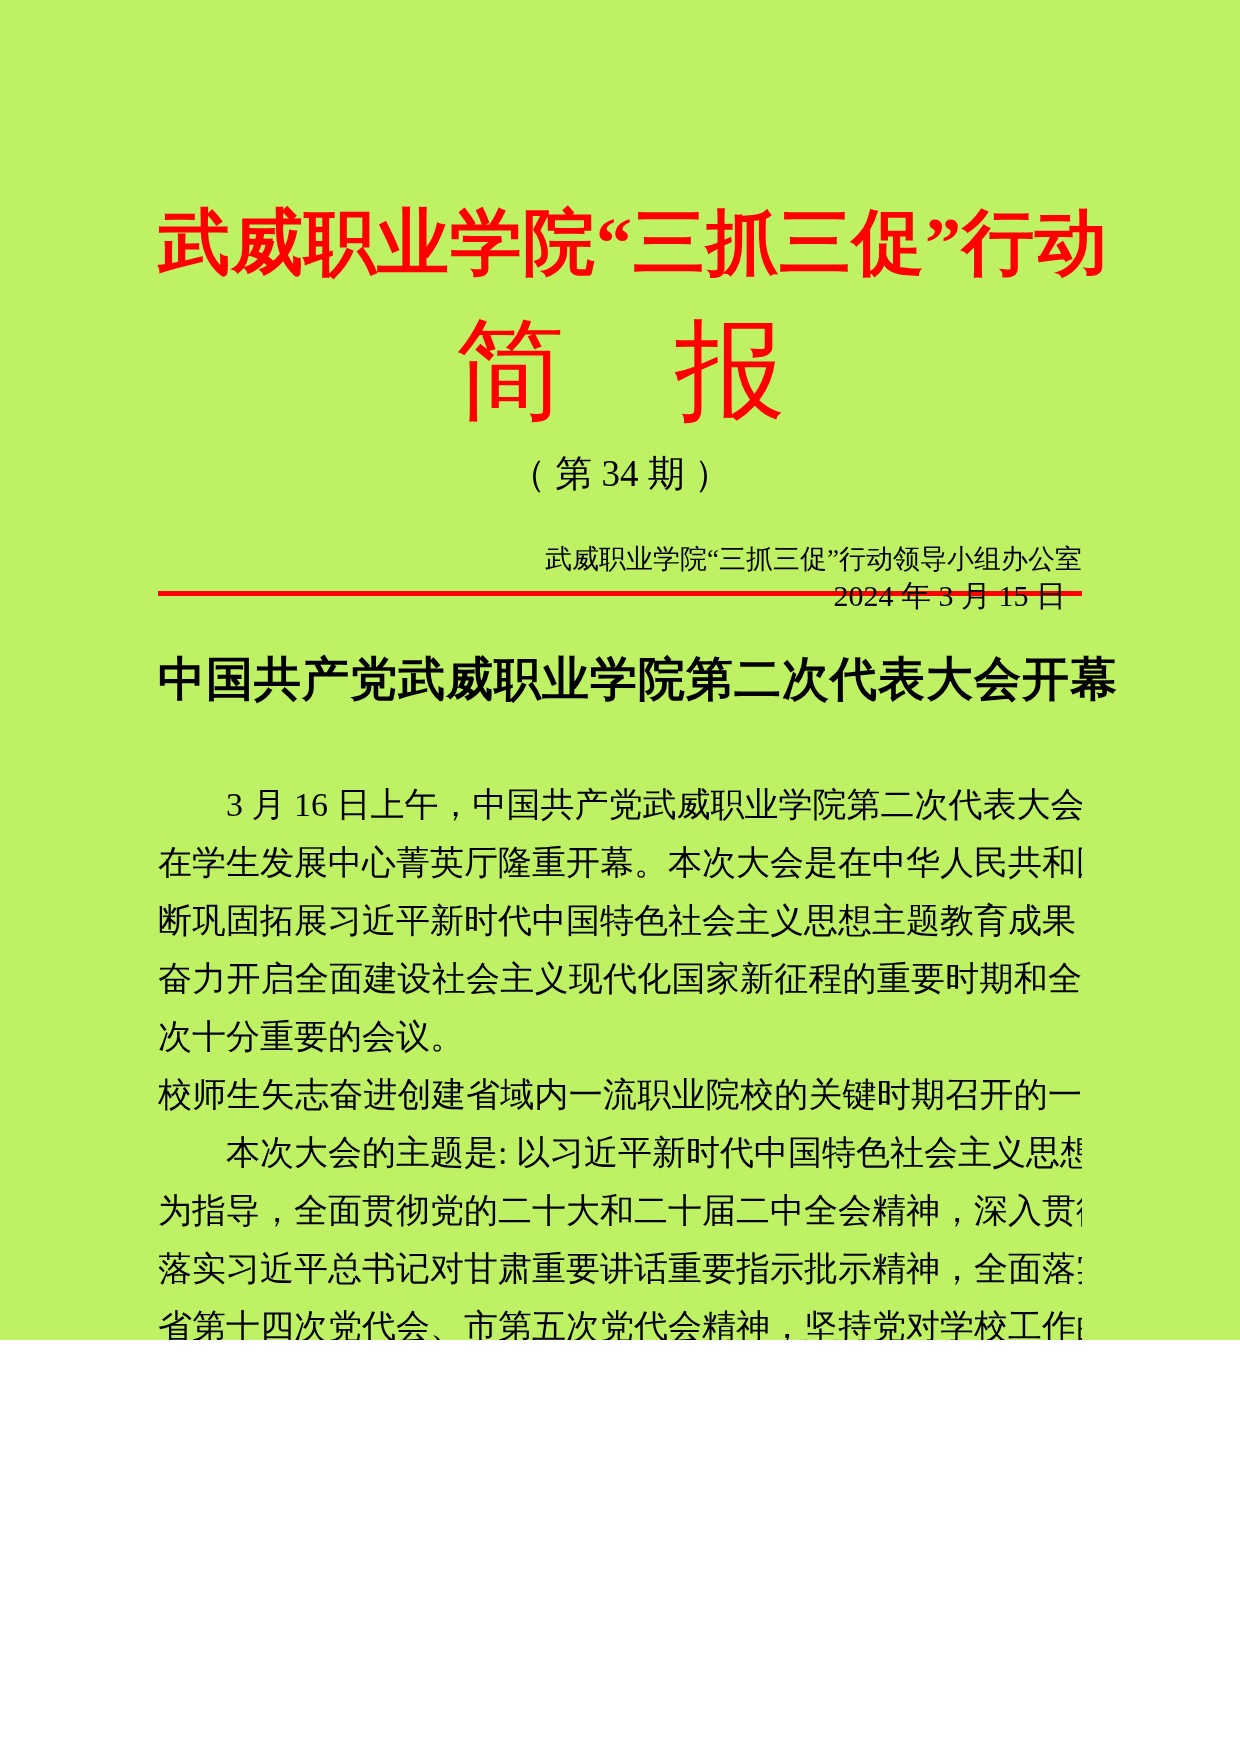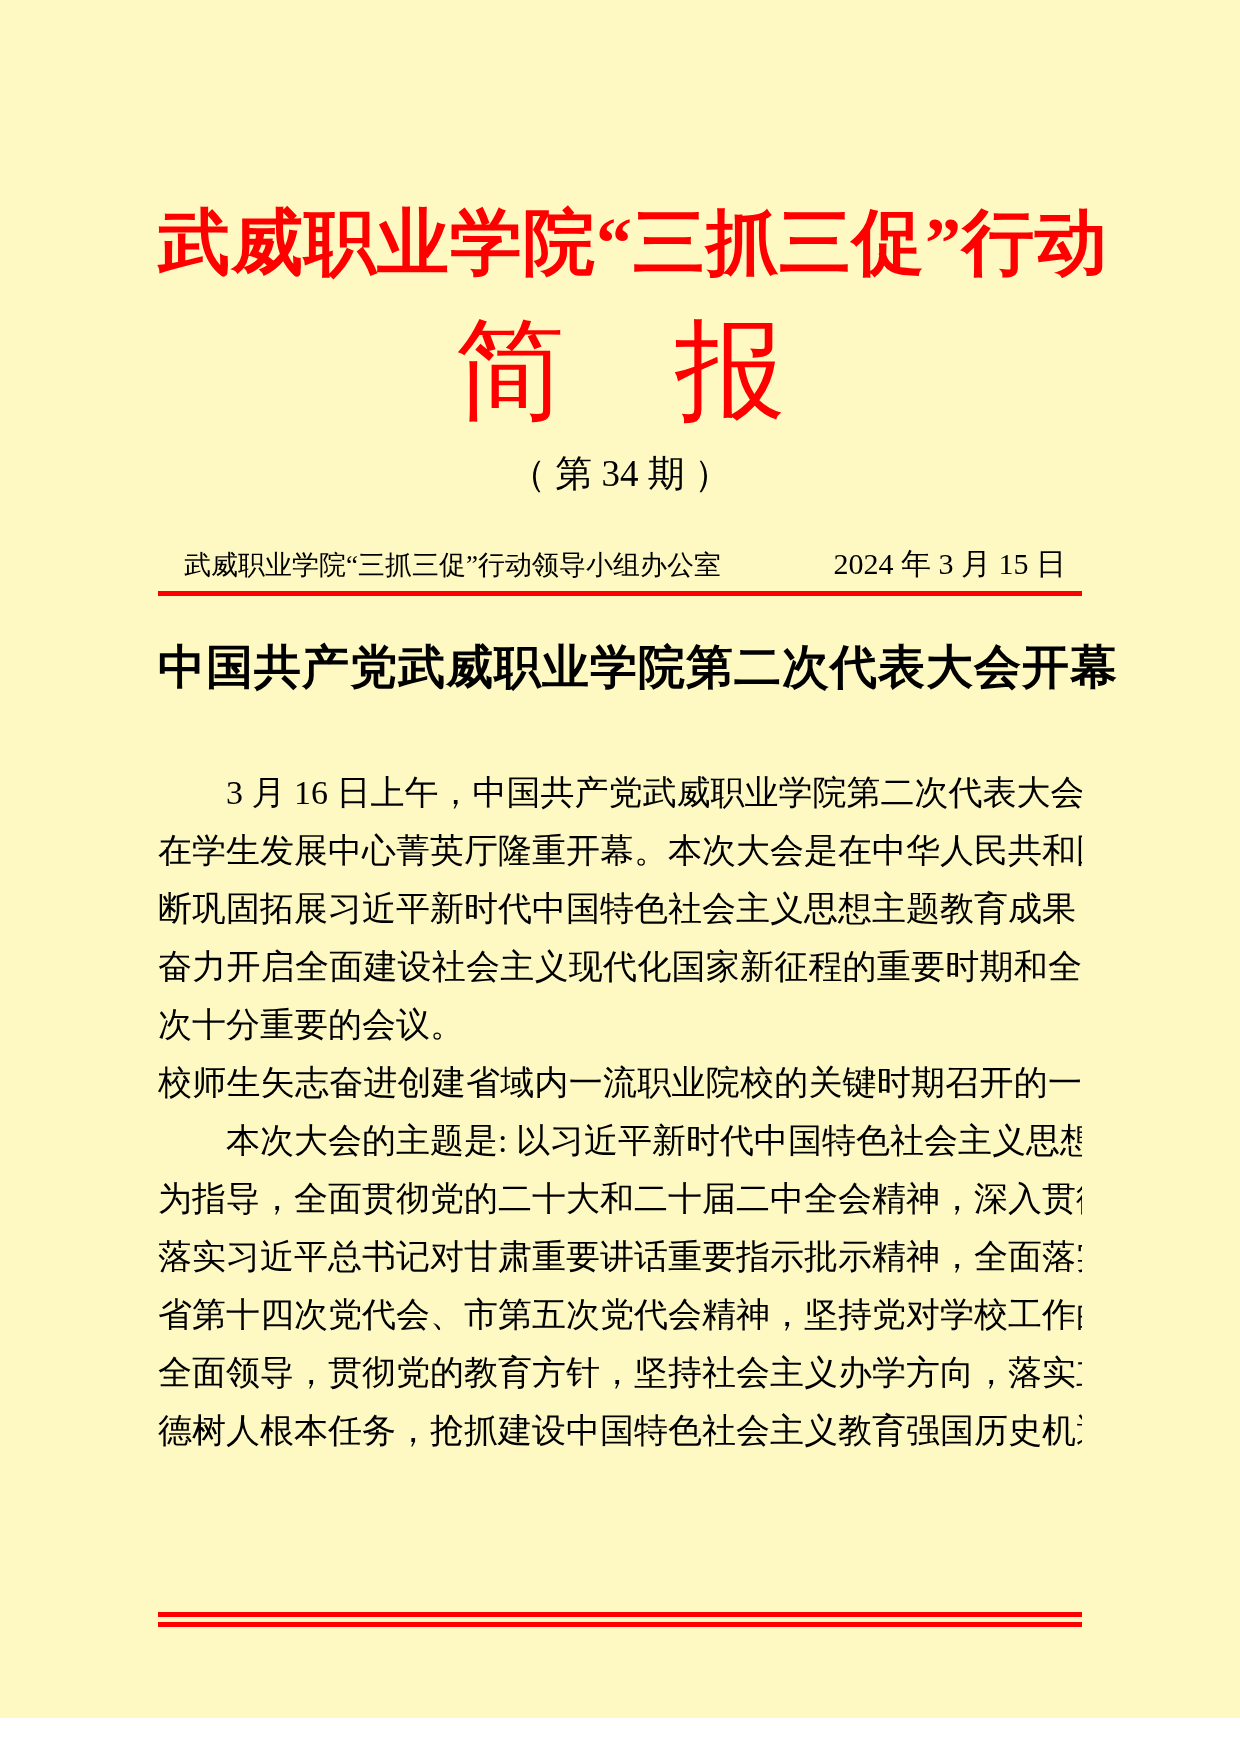--- a/index.html
+++ b/index.html
@@ -1,22 +1,22 @@
 <!DOCTYPE html>
 <html><head>
 <meta charset="utf-8">
 <style>
   * { margin: 0; padding: 0; box-sizing: border-box; }
   html, body { background: #ffffff; }
   .page {
     position: relative;
     width: 1240px;
-    height: 1718px;
+    height: 1340px;
     margin: 0 auto;
-    background: #fef9c3;
+    background: #bef264;
     overflow: hidden;
     font-family: "Liberation Serif", "DejaVu Serif", serif;
     color: #000000;
   }
   .content {
     position: relative;
     width: 924px;
     margin: 0 auto;
     padding-top: 195px;
   }
@@ -45,40 +45,41 @@
     font-weight: normal;
     text-align: center;
     white-space: nowrap;
   }
   .masthead-row {
     margin-top: 42px;
     display: flex;
     justify-content: space-between;
     align-items: flex-end;
     height: 42px;
+    flex-direction: column;
   }
   .office {
     font-size: 27px;
     line-height: 36px;
     padding-left: 26px;
     white-space: nowrap;
   }
   .pub-date {
     font-size: 30px;
     line-height: 38px;
     padding-right: 16px;
     white-space: nowrap;
   }
   .red-rule {
     height: 5px;
     background: #fe0000;
     margin-top: 8px;
   }
   .article-title {
-    margin-top: 40px;
+    margin-top: 52px;
     font-size: 47px;
     line-height: 62px;
     font-weight: bold;
     text-align: center;
     white-space: nowrap;
     letter-spacing: 1px;
   }
   .body-text {
     margin-top: 66px;
     font-size: 34px;

